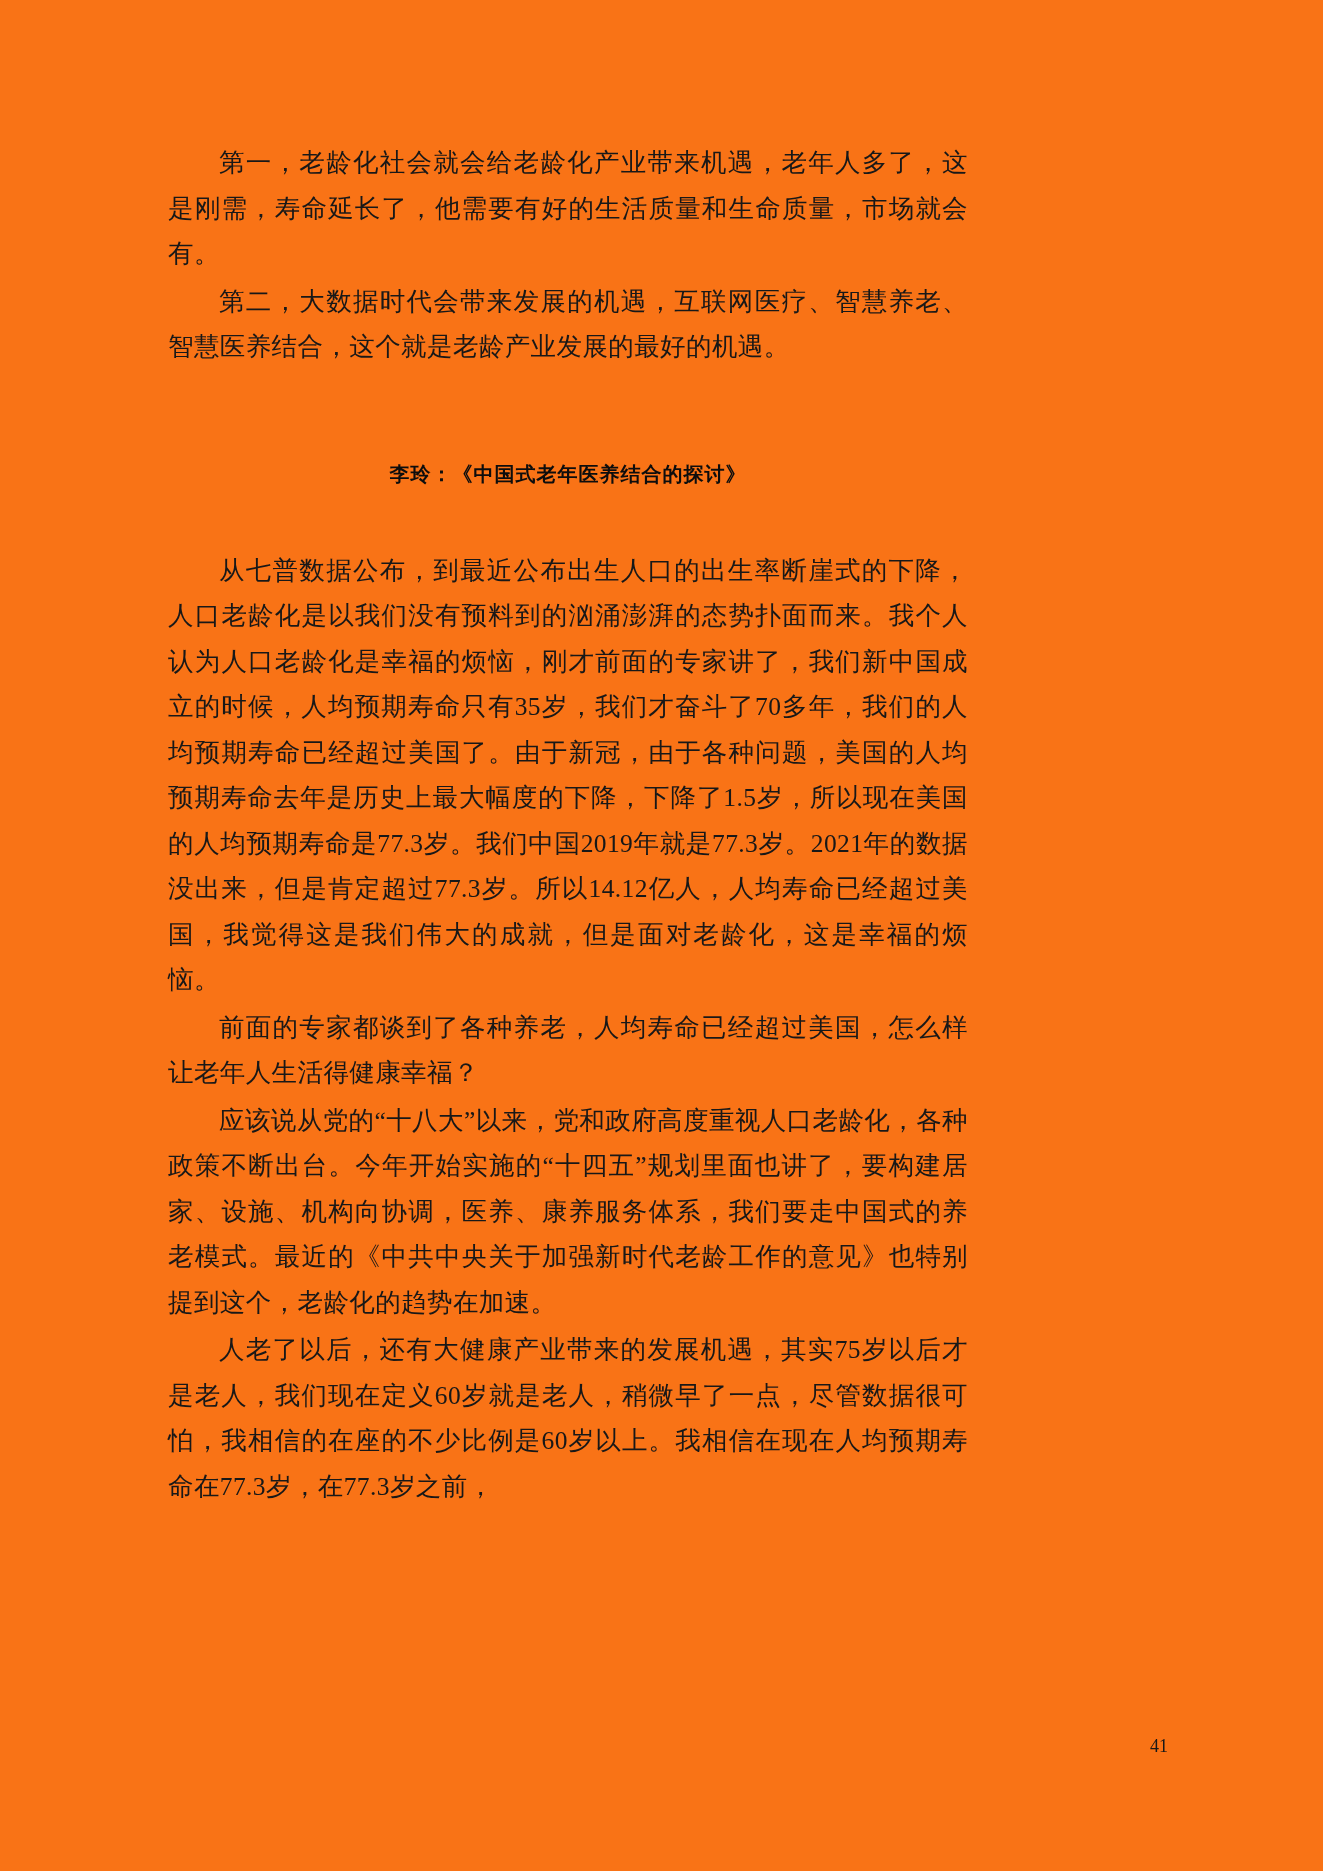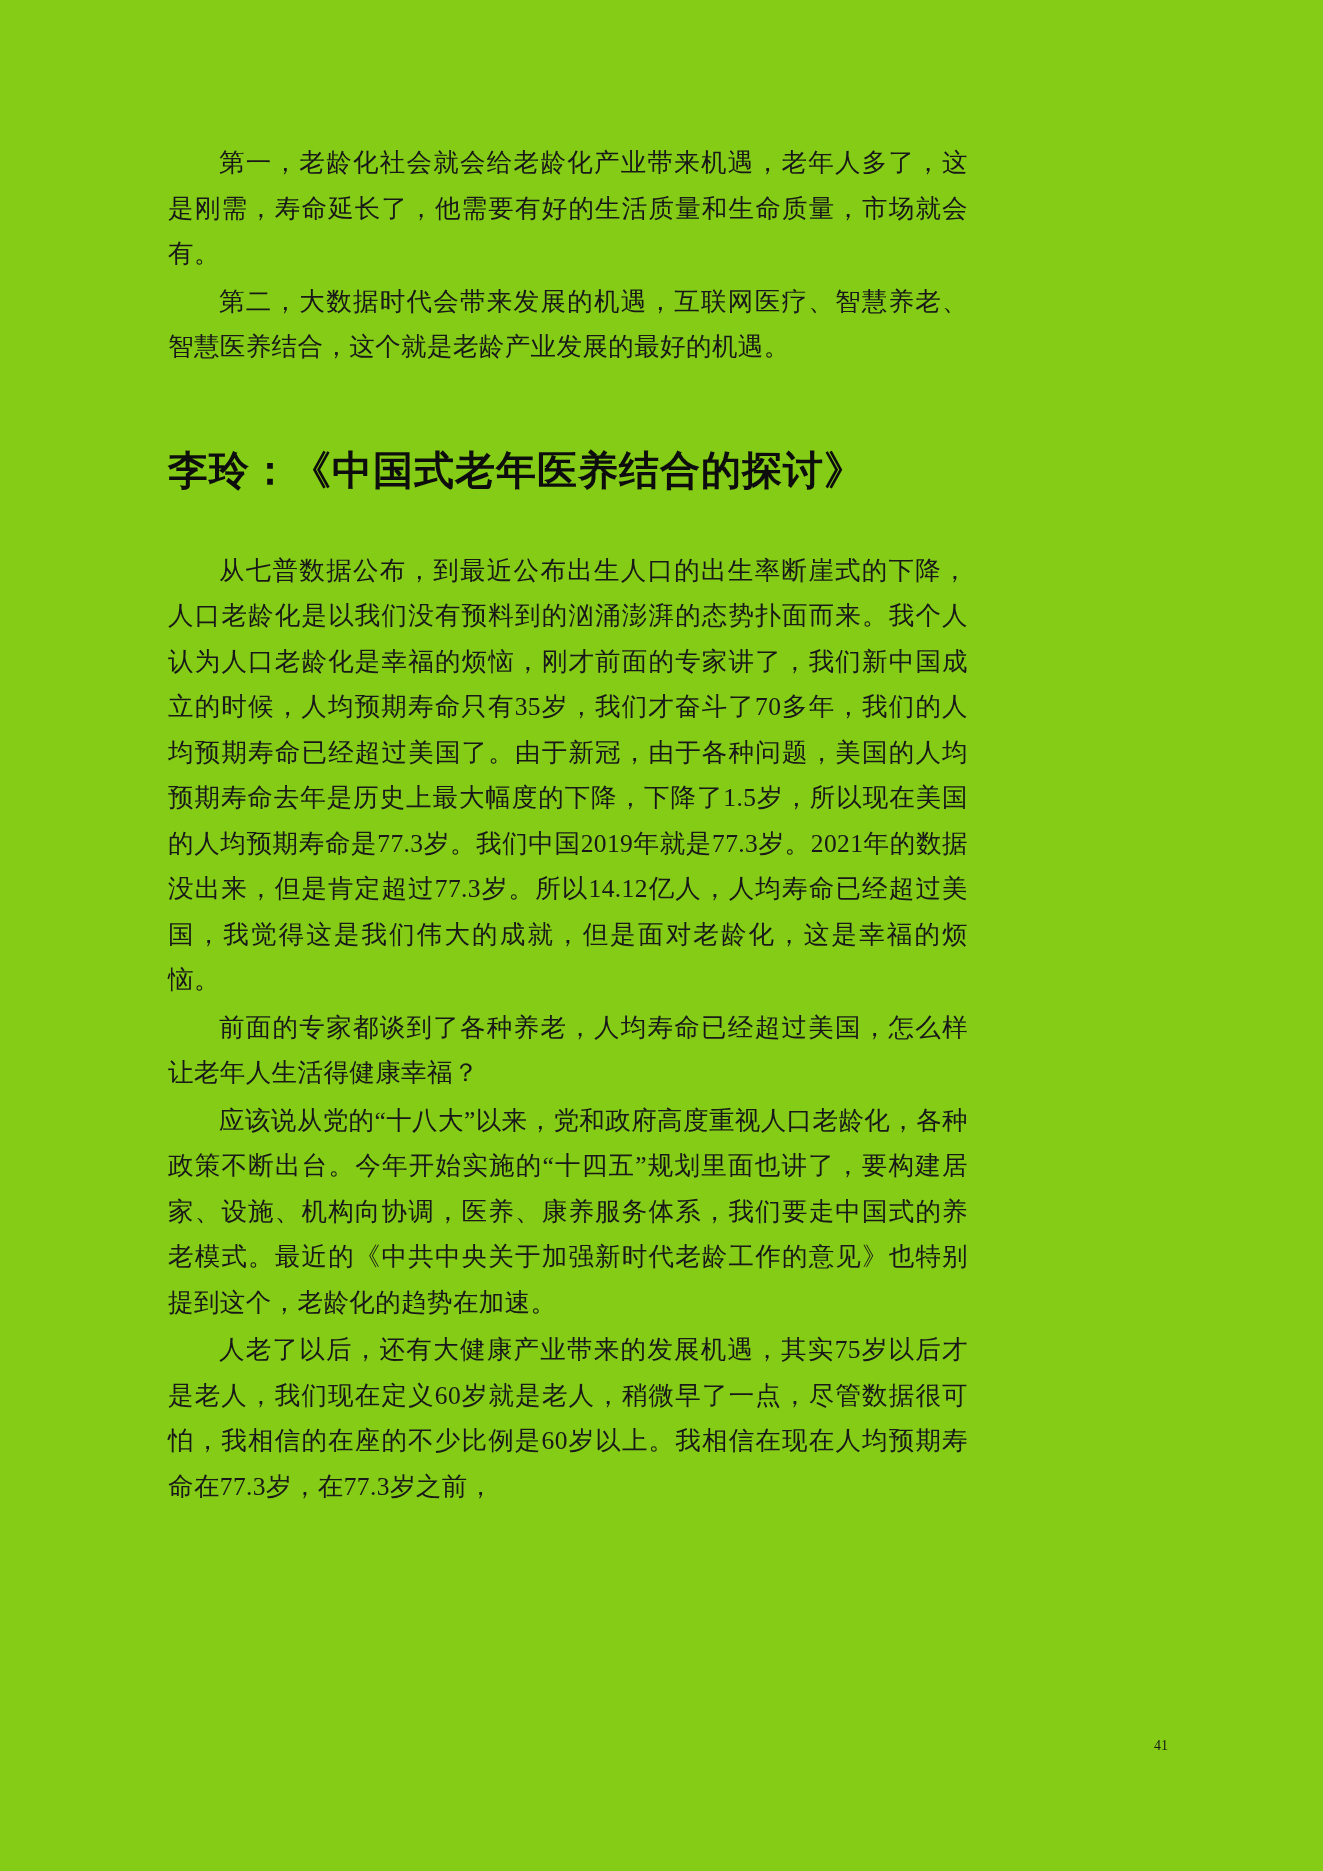--- a/index.html
+++ b/index.html
@@ -6,21 +6,21 @@
   html, body {
     margin: 0;
     padding: 0;
     background: #ffffff;
   }
 
   .page {
     position: relative;
     width: 1323px;
     height: 1871px;
-    background: #84cc16;
+    background: #f97316;
     box-sizing: border-box;
     overflow: hidden;
     font-family: "Liberation Serif", "DejaVu Serif", serif;
     color: #141414;
   }
 
   .content {
     position: absolute;
     left: 168px;
     top: 140px;
@@ -36,43 +36,43 @@
     text-justify: inter-ideograph;
     text-indent: 2em;
     letter-spacing: 0.4px;
     word-break: break-all;
     color: #181818;
   }
 
   
   .section-heading {
     margin: 0;
-    font-size: 40px;
+    font-size: 20px;
     line-height: 44px;
     font-weight: bold;
-    text-align: left;
+    text-align: center;
     letter-spacing: 1px;
     color: #0d0d0d;
-    font-family: Liberation Mono, monospace;
+    font-family: Liberation Serif, serif;
   }
 
   .heading-block {
     padding-top: 80px;
     padding-bottom: 52px;
   }
 
   .body-block {
     padding-top: 0;
   }
 
   .page-number {
     position: absolute;
     right: 155px;
     bottom: 112px;
-    font-size: 14px;
+    font-size: 18px;
     line-height: 26px;
     color: #181818;
     font-family: "Liberation Serif", "DejaVu Serif", serif;
   }
 </style>
 </head>
 <body>
 
 <div class="page">
 

